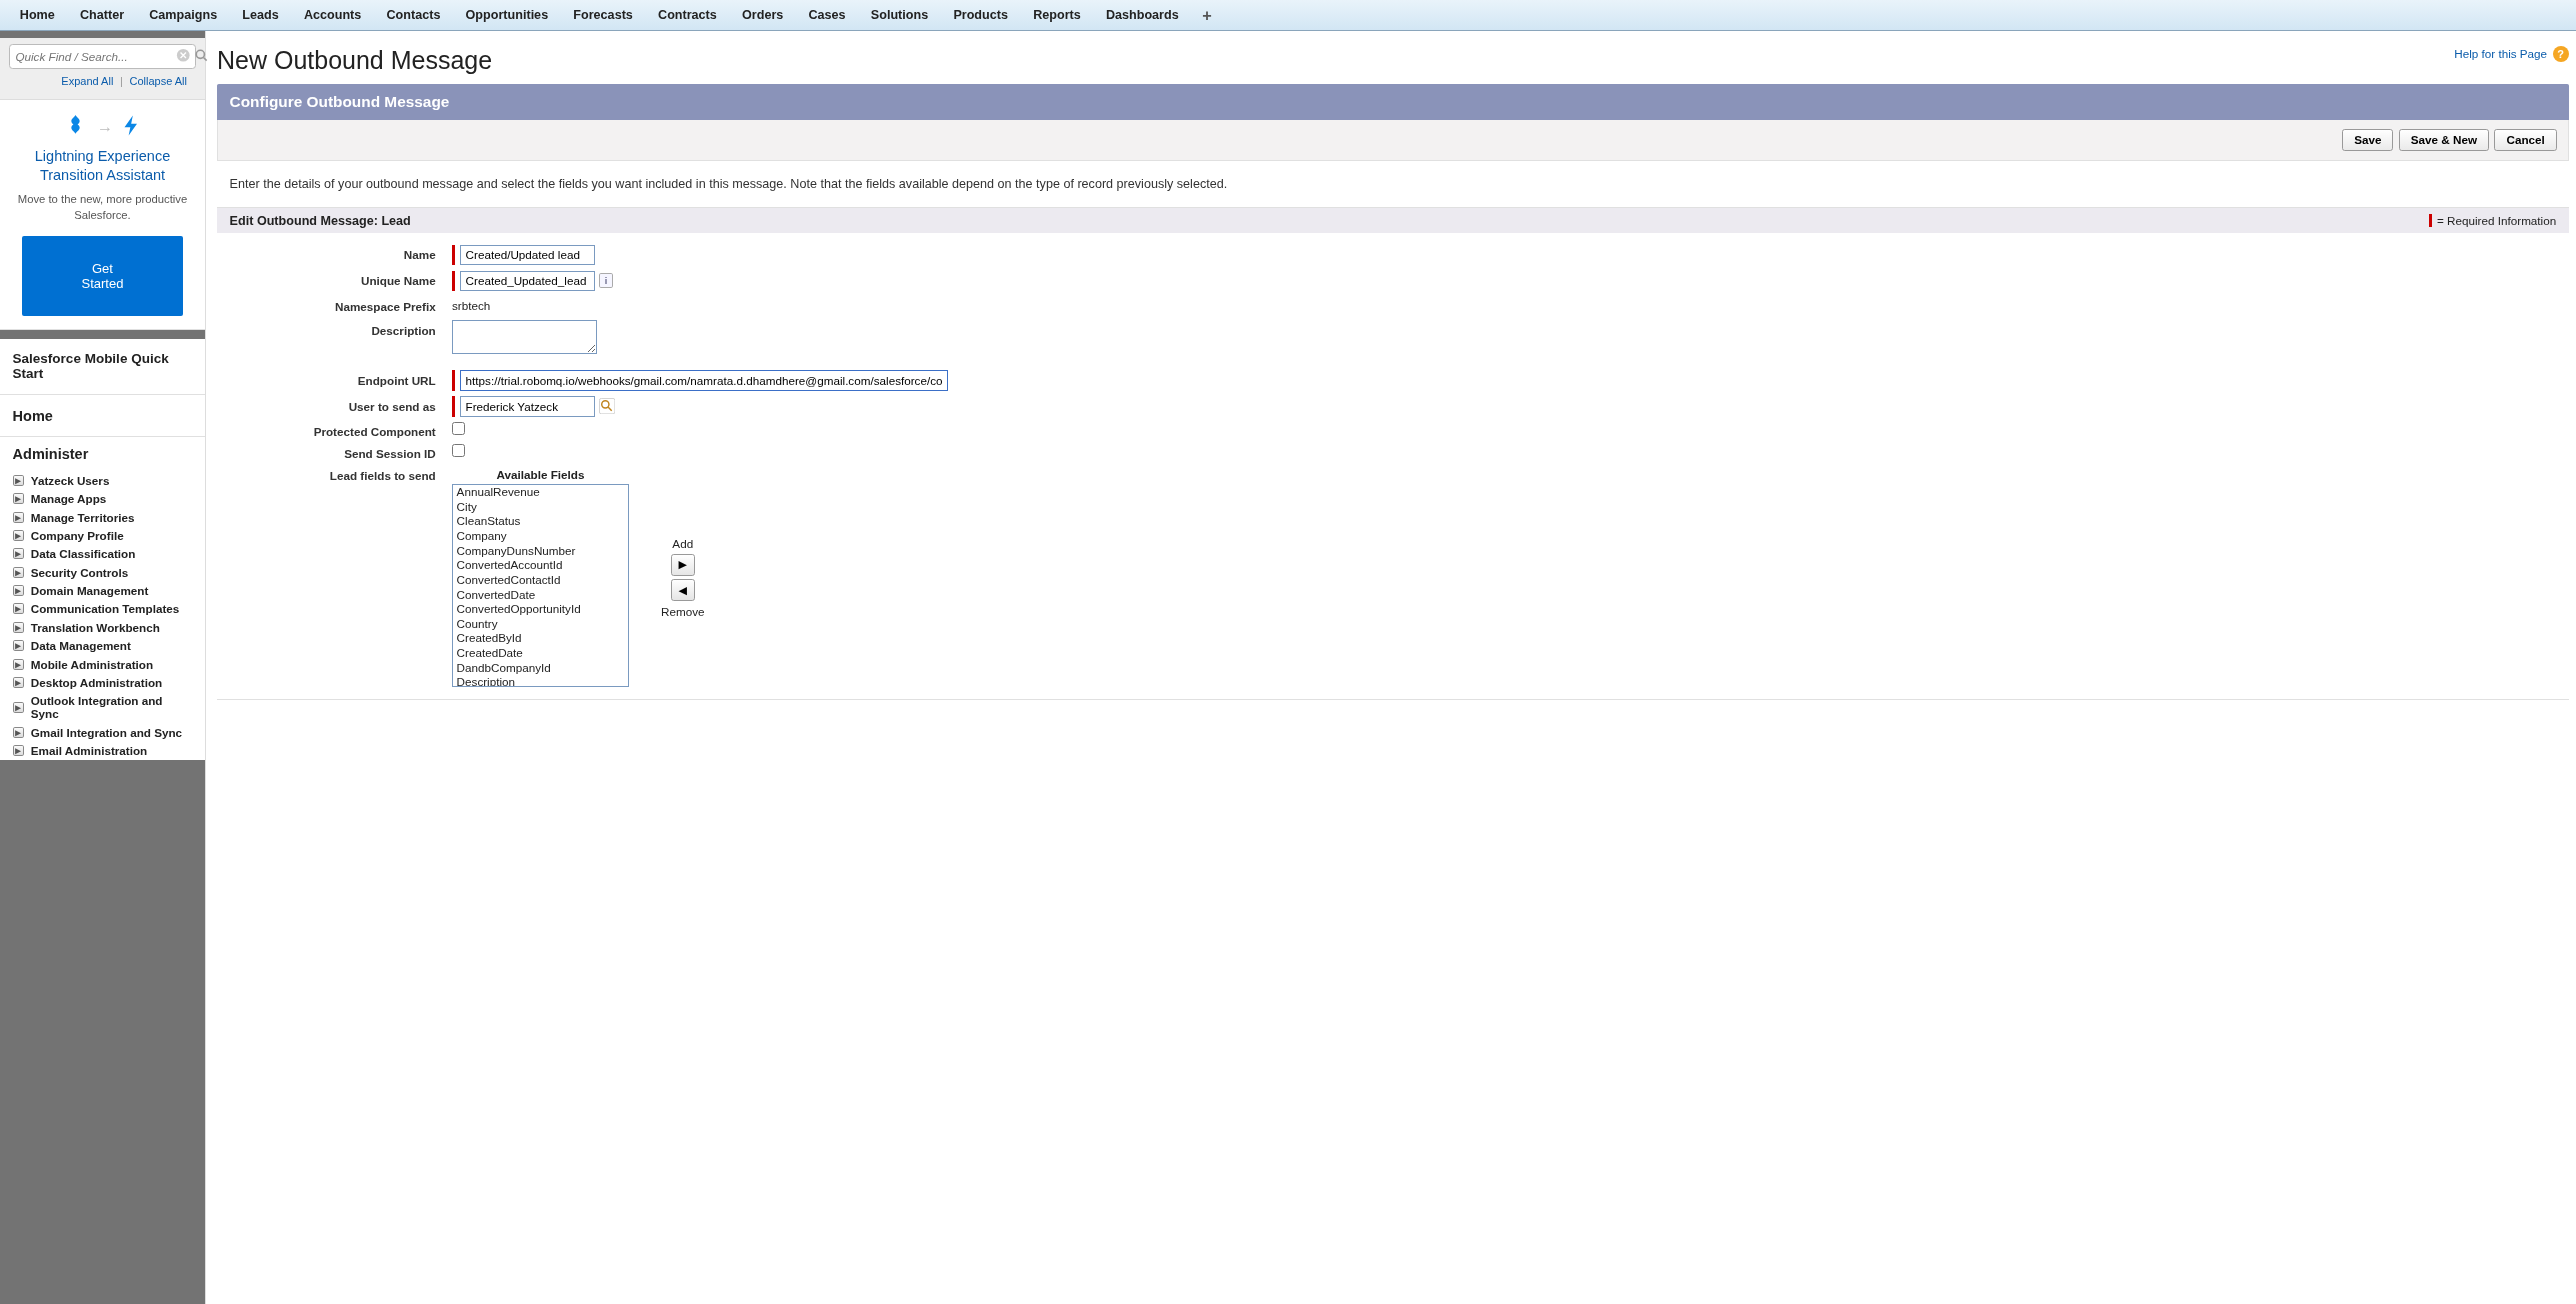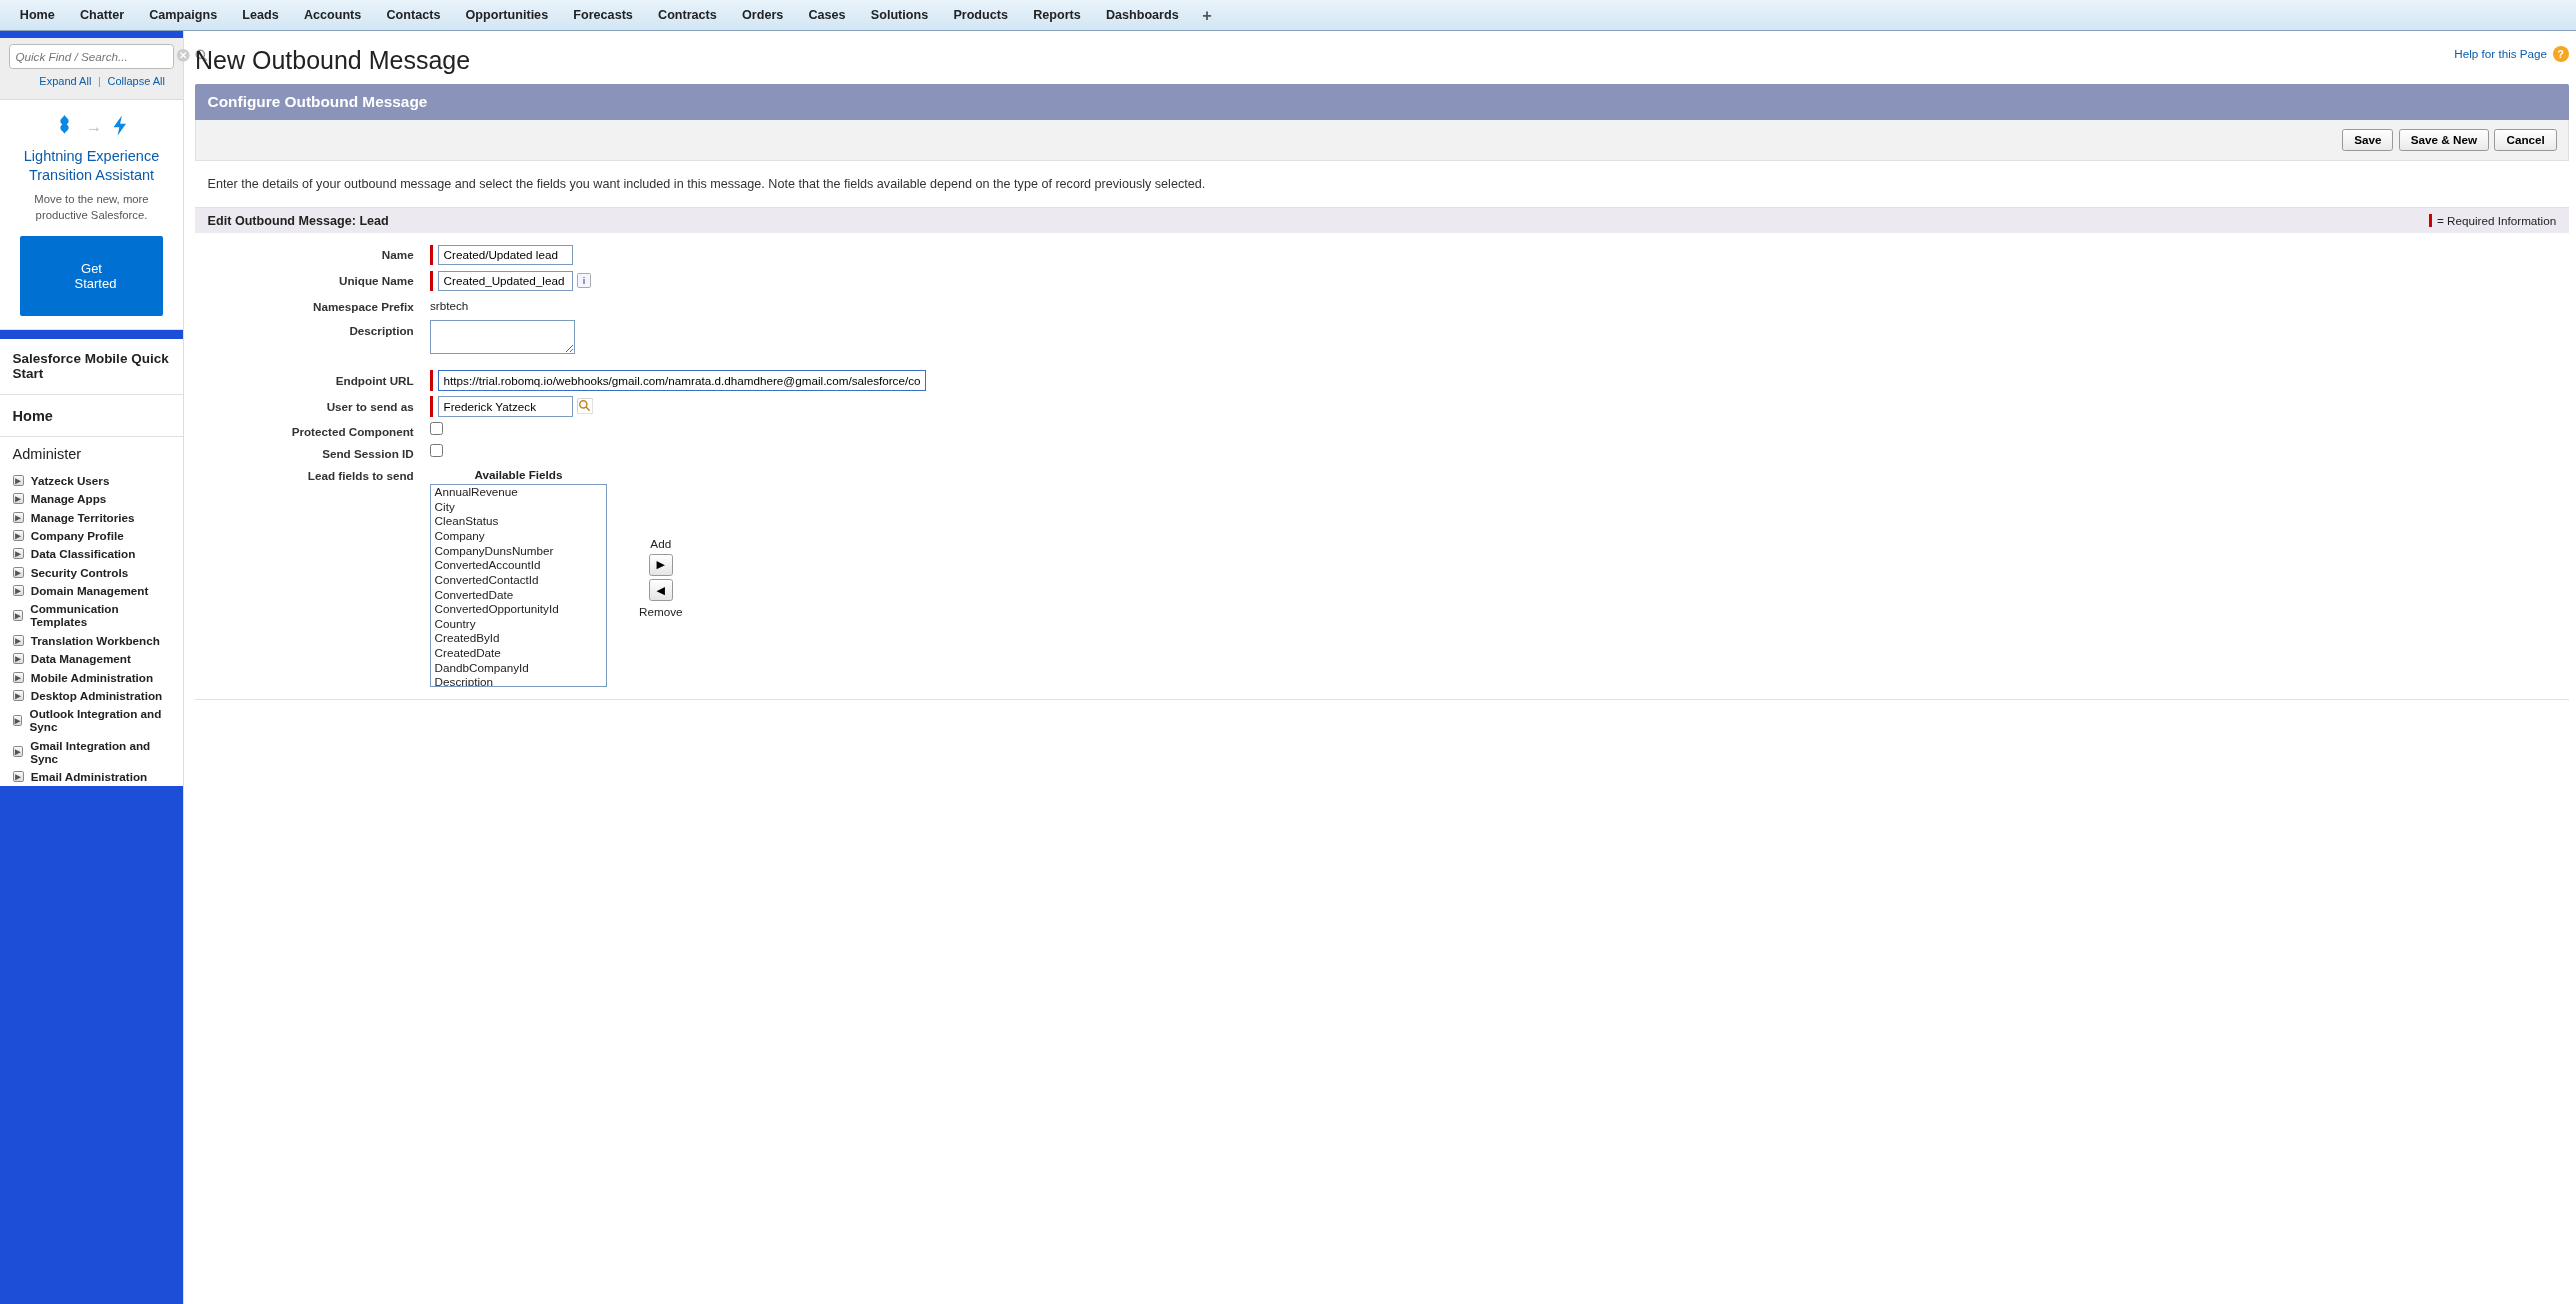--- a/index.html
+++ b/index.html
@@ -20,22 +20,22 @@
     font-size: 12.6px;
     cursor: pointer;
     color: #222;
   }
   .topnav .plus { font-size: 16.3px; font-weight: bold; color: #555; padding: 3.6px 11px; cursor: pointer; }
 
   .layout { display: flex; }
 
   
   .sidebar {
-    width: 184px;
-    background: #1d4ed8;
+    width: 206px;
+    background: #737373;
     border-right: 0.9px solid #ddd;
     padding: 7.2px 0 18px 0;
     min-height: calc(100vh - 31px);
   }
   .quickfind-wrap {
     padding: 5.4px 9px 3.6px 9px;
     border-bottom: 0.9px solid #ddd;
     background: #eee;
   }
   .quickfind {
@@ -84,21 +84,21 @@
   .side-block-title {
     font-size: 13.5px;
     font-weight: bold;
     padding: 12.6px 12.6px;
     background: #fff;
     border-bottom: 0.9px solid #e0e0e0;
     color: #222;
   }
   .side-block-title.home { font-size: 14.5px; }
   .admin-section { background: #fff; padding: 9px 12.6px 0 12.6px; }
-  .admin-heading { font-size: 14.5px; font-weight: normal; margin-bottom: 9px; }
+  .admin-heading { font-size: 14.5px; font-weight: bold; margin-bottom: 9px; }
   .admin-list { list-style: none; }
   .admin-list li {
     display: flex;
     align-items: center;
     padding: 2.7px 0;
     font-size: 11.7px;
     font-weight: bold;
     cursor: pointer;
   }
   .admin-list .arrow-ico {

